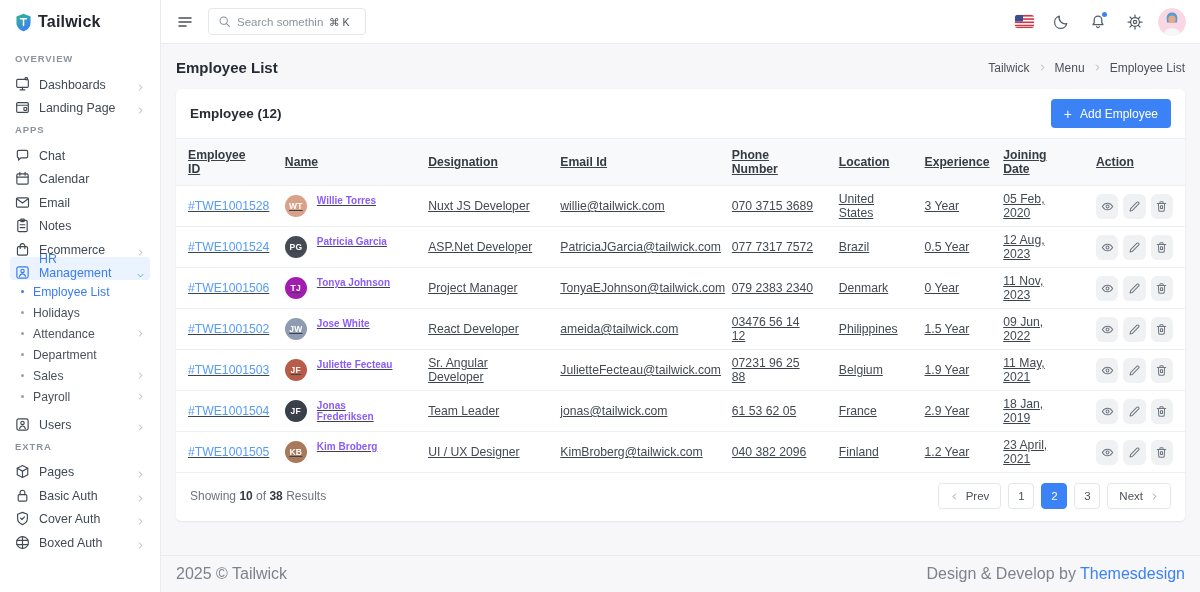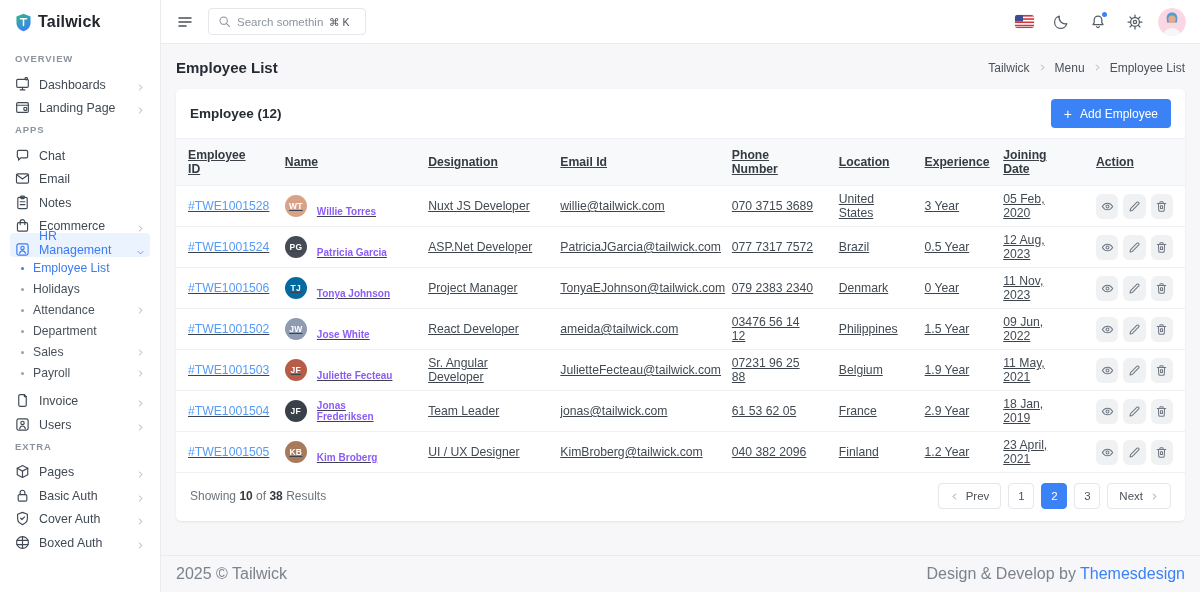--- a/index.html
+++ b/index.html
@@ -59,21 +59,21 @@
     padding:0 13px; font-size:12px; display:flex; align-items:center; gap:8px; cursor:pointer;
     font-family:"Liberation Sans",sans-serif;}
   .add-btn .plus{ font-size:14px; font-weight:400; line-height:1;}
 
   table{ width:100%; border-collapse:collapse; font-size:12.2px; table-layout:fixed;text-decoration:underline;}
   thead th{ background:#f8f9fa; border-top:1px solid var(--row-border); border-bottom:1px solid var(--row-border);
     text-align:left; padding:9px 12px; color:#343b42; font-weight:700; font-size:12.2px; }
   tbody td{ padding:6px 12px; color:#424a53; height:35px; }
   tbody tr + tr td{ border-top:1px solid var(--row-border); }
   .emp-id{ color:var(--id-blue); cursor:pointer;}
-  .name-cell{ display:flex; align-items:flex-end; gap:10px; }
+  .name-cell{ display:flex; align-items:flex-start; gap:10px; }
   .row-avatar{ width:22px; height:22px; border-radius:50%; color:#fff; font-size:8.5px; font-weight:700;
     display:flex; align-items:center; justify-content:center; flex:none; letter-spacing:.3px;}
   .emp-name{ font-weight:700; color:#8b5cf6; font-size:10px;}
   .actions{ display:flex; gap:5px; }
   .act-btn{ width:26px; height:25px; border:none; border-radius:6px; background:#eff1f3; color:#707883;
     display:flex; align-items:center; justify-content:center; cursor:pointer; }
 
   .card-foot{ display:flex; justify-content:space-between; align-items:center; padding:10px 14px 12px;
     border-top:1px solid var(--row-border); }
   .showing{ color:#6c757d; font-size:12px; }
@@ -133,20 +133,27 @@
       </div>
       <div class="section-label">APPS</div>
       <div class="nav-item">
         <svg viewBox="0 0 16 16" class="ic" width="15" height="15">
           <path d="M2.5 4A1.5 1.5 0 0 1 4 2.5h8A1.5 1.5 0 0 1 13.5 4v5A1.5 1.5 0 0 1 12 10.5H6.2L3.8 13v-2.5H4A1.5 1.5 0 0 1 2.5 9z"></path>
         </svg>
         <span>Chat</span>
       </div>
       <div class="nav-item">
         <svg viewBox="0 0 16 16" class="ic" width="15" height="15">
+          <rect x="2" y="3" width="12" height="11" rx="1.3"></rect>
+          <path d="M2 6.5h12M5.2 1.5v3M10.8 1.5v3"></path>
+        </svg>
+        <span>Calendar</span>
+      </div>
+      <div class="nav-item">
+        <svg viewBox="0 0 16 16" class="ic" width="15" height="15">
           <rect x="1.6" y="3" width="12.8" height="10" rx="1.3"></rect>
           <path d="M2.2 4.2L8 8.6l5.8-4.4"></path>
         </svg>
         <span>Email</span>
       </div>
       <div class="nav-item">
         <svg viewBox="0 0 16 16" class="ic" width="15" height="15">
           <rect x="3" y="2.5" width="10" height="12" rx="1.3"></rect>
           <rect x="6" y="1.2" width="4" height="2.6" rx=".8"></rect>
           <path d="M5.5 7.2h5M5.5 10.2h5"></path>
@@ -201,30 +208,20 @@
             <path d="M6 3.5L10.5 8 6 12.5"></path>
           </svg>
         </div>
         <div class="sub-item">
           <span class="dot"></span>
           <span>Payroll</span>
           <svg viewBox="0 0 16 16" class="ic chev" width="9" height="9">
             <path d="M6 3.5L10.5 8 6 12.5"></path>
           </svg>
         </div>
-      </div>
-      <div class="nav-item">
-        <svg viewBox="0 0 16 16" class="ic" width="15" height="15">
-          <path d="M10 1.8H5.5A1.5 1.5 0 0 0 4 3.3v9.4a1.5 1.5 0 0 0 1.5 1.5h5a1.5 1.5 0 0 0 1.5-1.5V3.8z"></path>
-          <path d="M10 1.8v2h2"></path>
-        </svg>
-        <span>Invoice</span>
-        <svg viewBox="0 0 16 16" class="ic chev" width="9" height="9">
-          <path d="M6 3.5L10.5 8 6 12.5"></path>
-        </svg>
       </div>
       <div class="nav-item">
         <svg viewBox="0 0 16 16" class="ic" width="15" height="15">
           <rect x="2" y="2" width="12" height="12" rx="2"></rect>
           <circle cx="8" cy="6.3" r="1.8"></circle>
           <path d="M5 12.4c.4-1.8 1.6-2.8 3-2.8s2.6 1 3 2.8"></path>
         </svg>
         <span>Users</span>
         <svg viewBox="0 0 16 16" class="ic chev" width="9" height="9">
           <path d="M6 3.5L10.5 8 6 12.5"></path>
@@ -456,21 +453,21 @@
                       <rect x="6.7" y="7" width="2.6" height="3.5" rx=".4"></rect>
                     </svg>
                   </button>
                 </div>
               </td>
             </tr>
             <tr>
               <td class="emp-id">#TWE1001506</td>
               <td>
                 <div class="name-cell">
-                  <span class="row-avatar" style="background: #0369a1;">TJ</span>
+                  <span class="row-avatar" style="background: #a21caf;">TJ</span>
                   <span class="emp-name">Tonya Johnson</span>
                 </div>
               </td>
               <td>Project Manager</td>
               <td>TonyaEJohnson@tailwick.com</td>
               <td>079 2383 2340</td>
               <td>Denmark</td>
               <td>0 Year</td>
               <td>11 Nov, 2023</td>
               <td>

